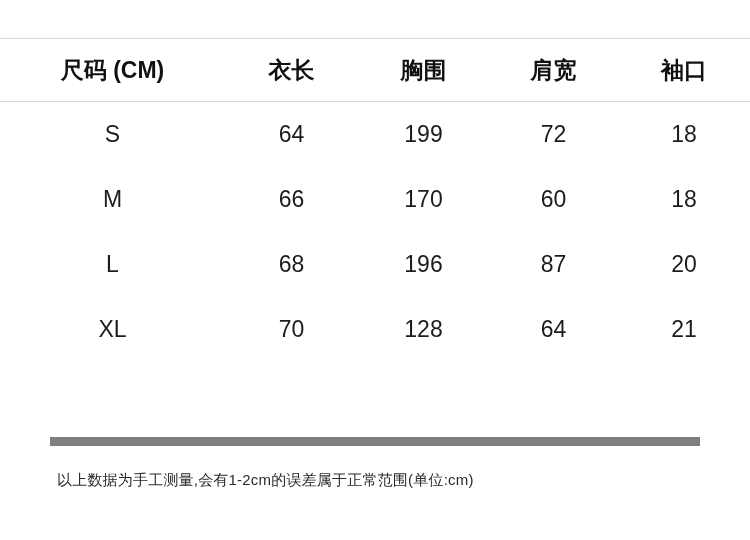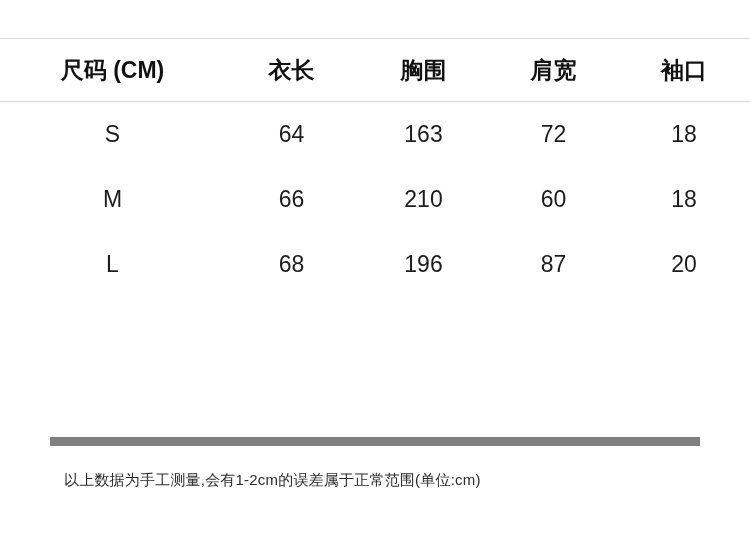--- a/index.html
+++ b/index.html
@@ -64,21 +64,21 @@
     position: absolute;
     left: 50px;
     top: 437px;
     width: 650px;
     height: 9px;
     background: #7f7f7f;
   }
 
   .note {
     position: absolute;
-    left: 64px;
+    left: 57px;
     top: 470px;
     width: 640px;
     font-size: 15px;
     color: #2b2b2b;
     letter-spacing: 0.2px;
     line-height: 20px;
   }
 </style>
 </head>
 <body>
@@ -99,37 +99,44 @@
         <th>衣长</th>
         <th>胸围</th>
         <th>肩宽</th>
         <th>袖口</th>
       </tr>
     </thead>
     <tbody>
       <tr>
         <td>S</td>
         <td>64</td>
-        <td>163</td>
+        <td>199</td>
         <td>72</td>
         <td>18</td>
       </tr>
       <tr>
         <td>M</td>
         <td>66</td>
-        <td>210</td>
+        <td>170</td>
         <td>60</td>
         <td>18</td>
       </tr>
       <tr>
         <td>L</td>
         <td>68</td>
         <td>196</td>
         <td>87</td>
         <td>20</td>
+      </tr>
+      <tr>
+        <td>XL</td>
+        <td>70</td>
+        <td>128</td>
+        <td>64</td>
+        <td>21</td>
       </tr>
     </tbody>
   </table>
 
   <div class="gray-bar" style="background: rgb(127, 127, 127);"></div>
 
   <div class="note">以上数据为手工测量,会有1-2cm的误差属于正常范围(单位:cm)</div>
 
 </div>
 

